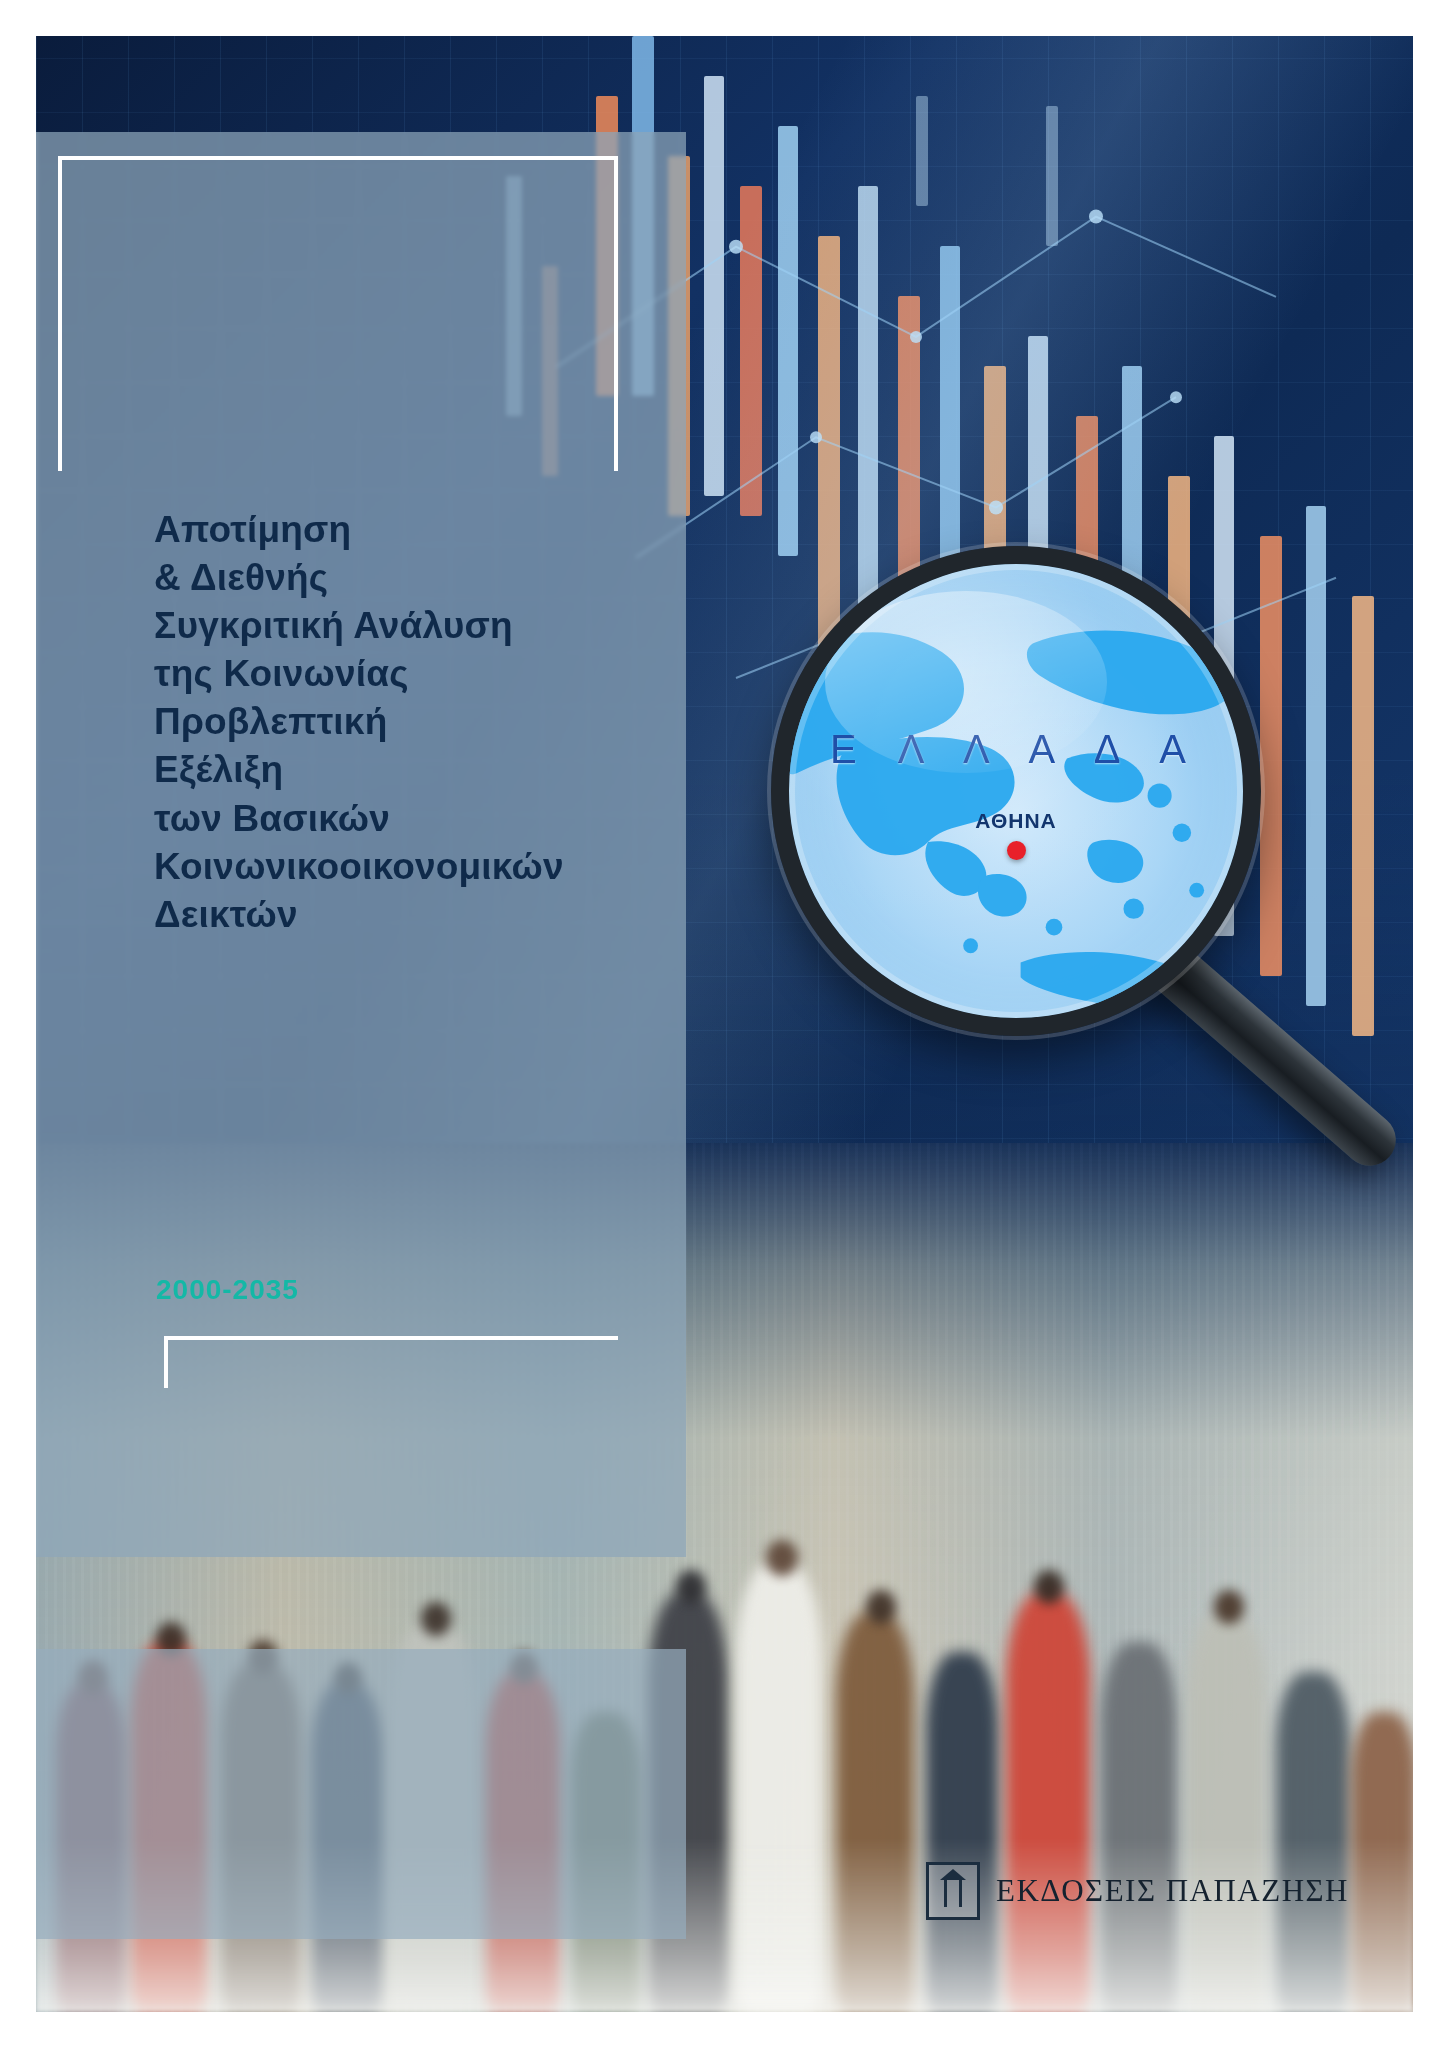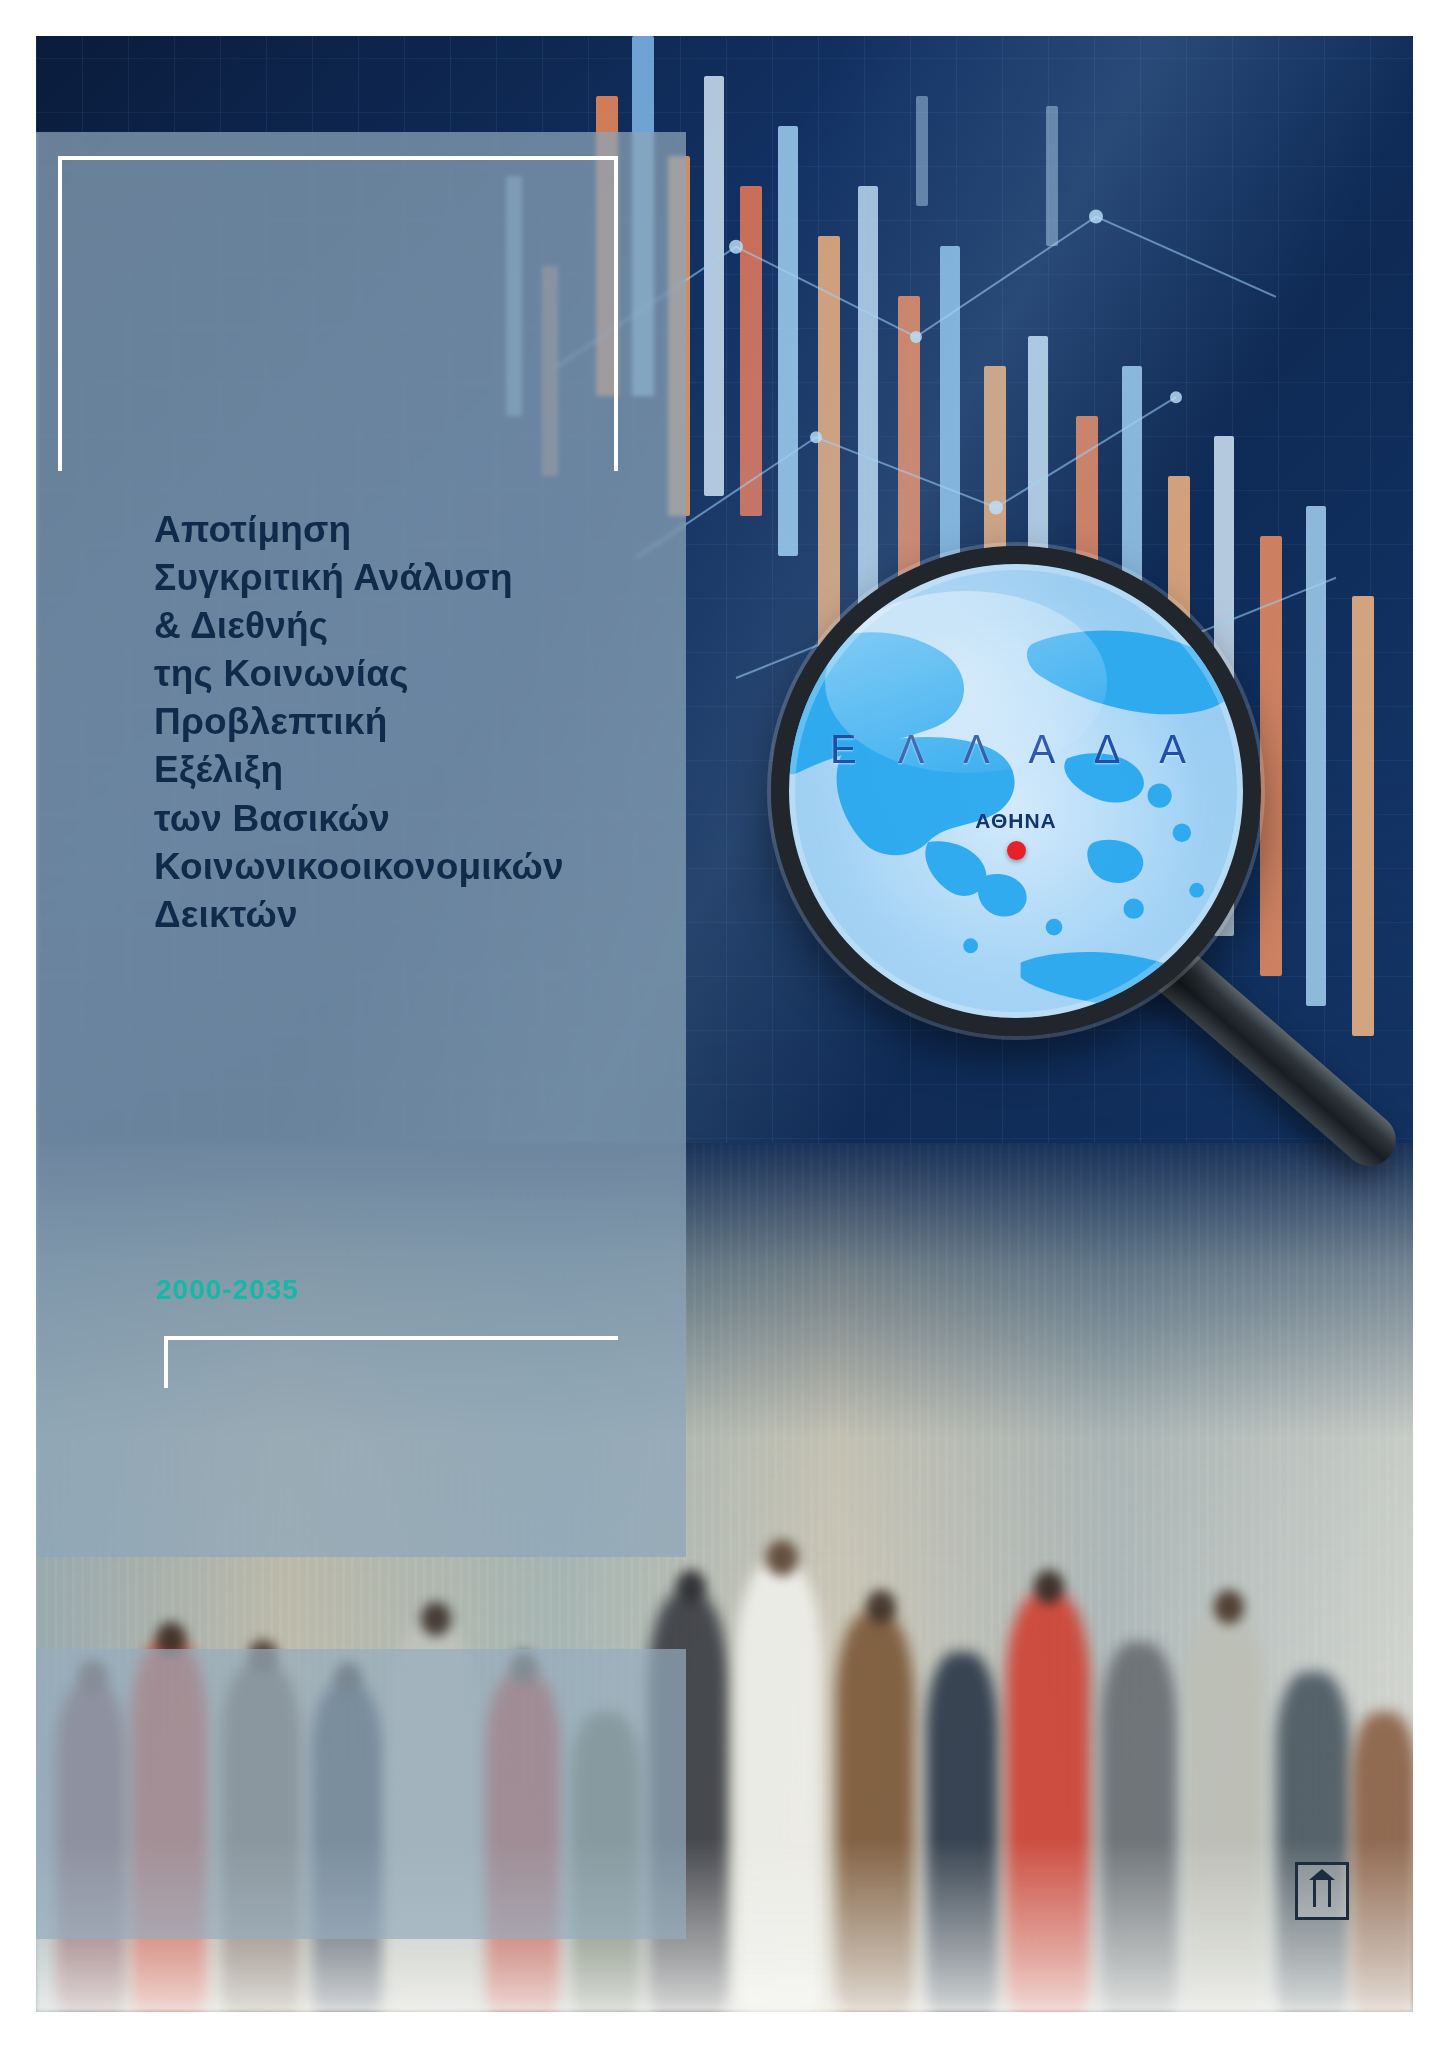--- a/index.html
+++ b/index.html
@@ -445,33 +445,34 @@
         <div class="city-dot"></div>
         <div class="mag-glass-gloss"></div>
       </div>
     </div>
 
     <div class="title-panel"></div>
     <div class="frame-top"></div>
 
     <div class="book-title">
       <span>Αποτίμηση</span>
+      <span>&amp; Διεθνής</span>
       <span>Συγκριτική Ανάλυση</span>
-      <span>&amp; Διεθνής</span>
       <span>της Κοινωνίας</span>
       <span>Προβλεπτική</span>
       <span>Εξέλιξη</span>
       <span>των Βασικών</span>
       <span>Κοινωνικοοικονομικών</span>
       <span>Δεικτών</span>
     </div>
 
     <div class="book-years">2000-2035</div>
     <div class="frame-bottom"></div>
 
     <div class="authors-band"></div>
 
     <div class="publisher">
       <div class="pub-mark"></div>
+      <div class="pub-name">ΕΚΔΟΣΕΙΣ ΠΑΠΑΖΗΣΗ</div>
     </div>
 
   </div>
 </div>
 
 </body></html>

